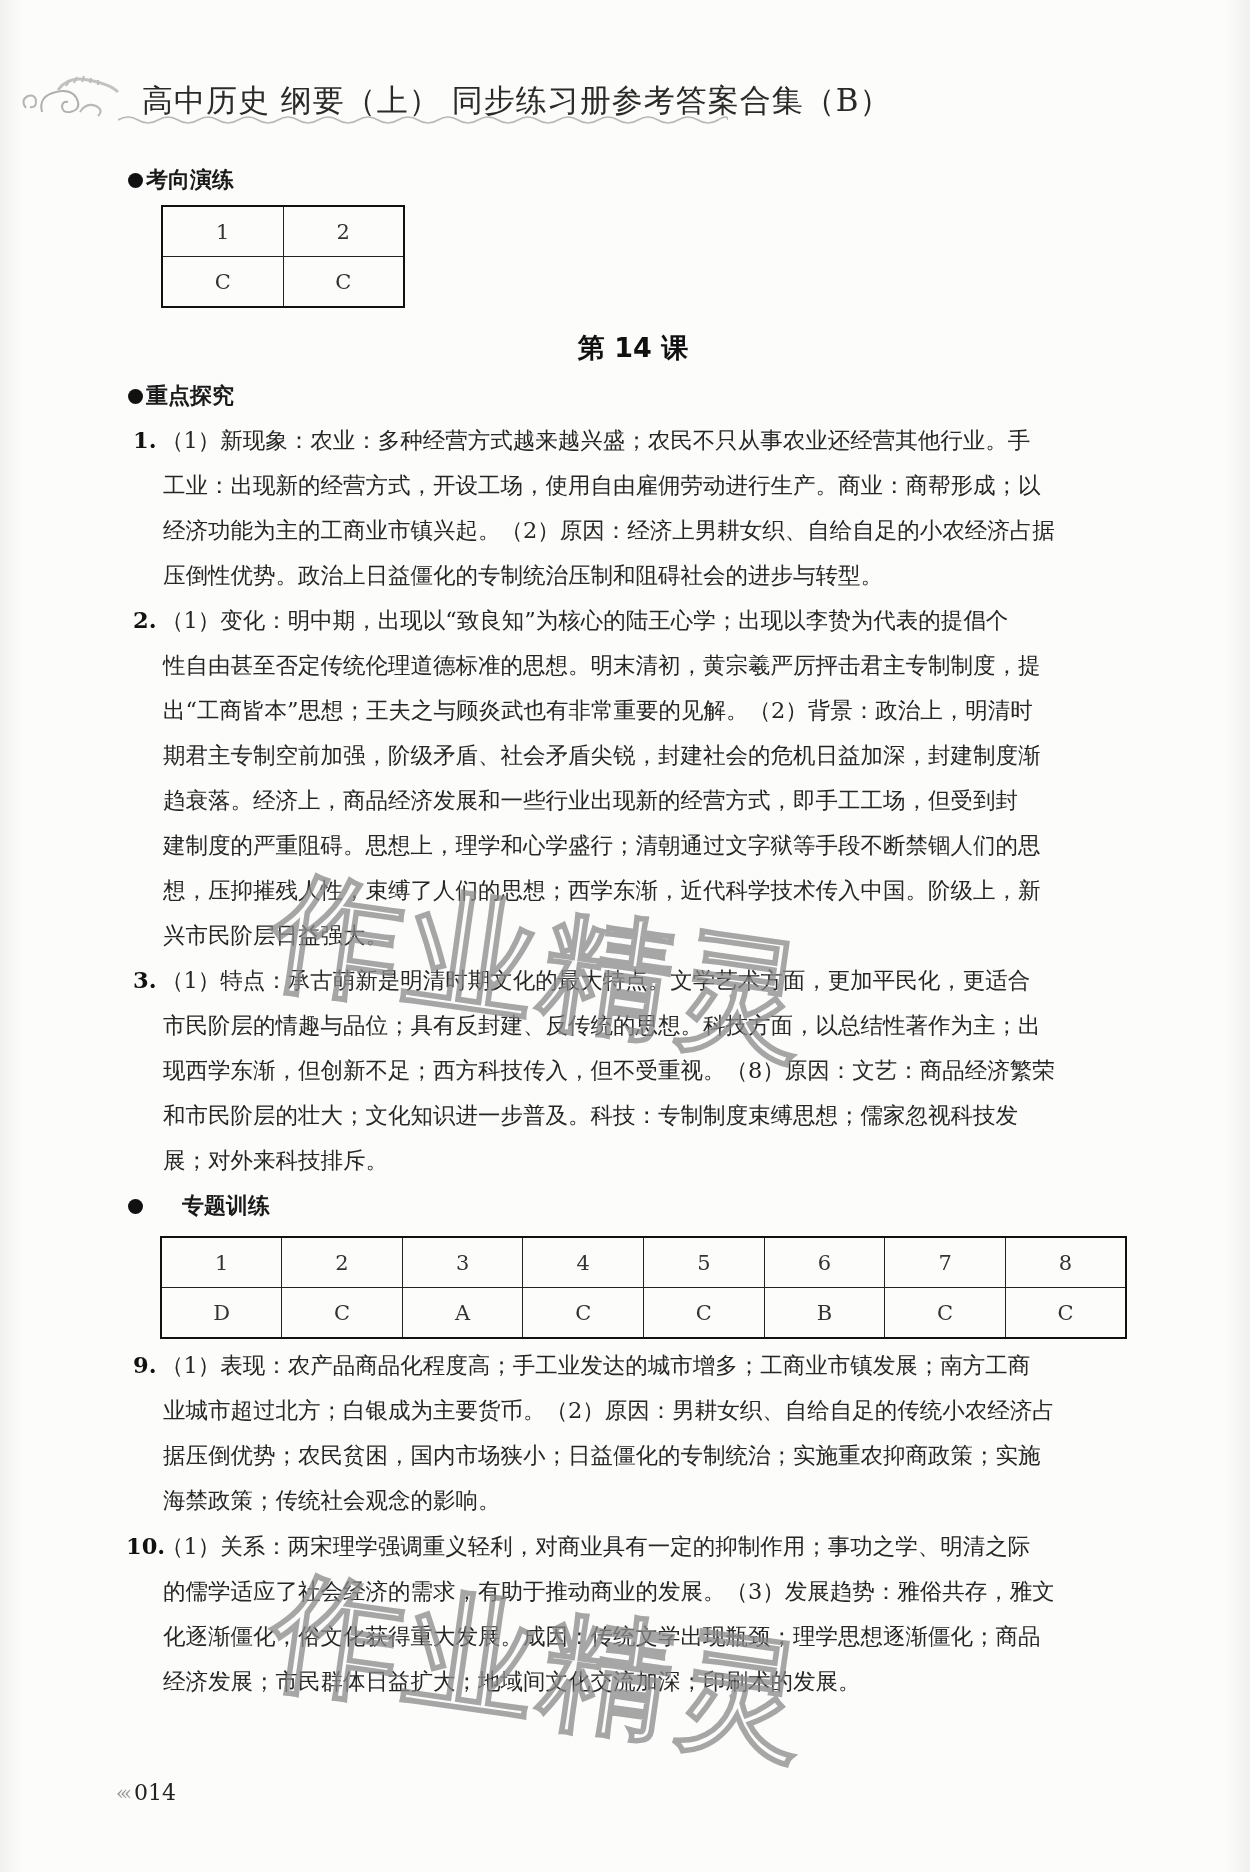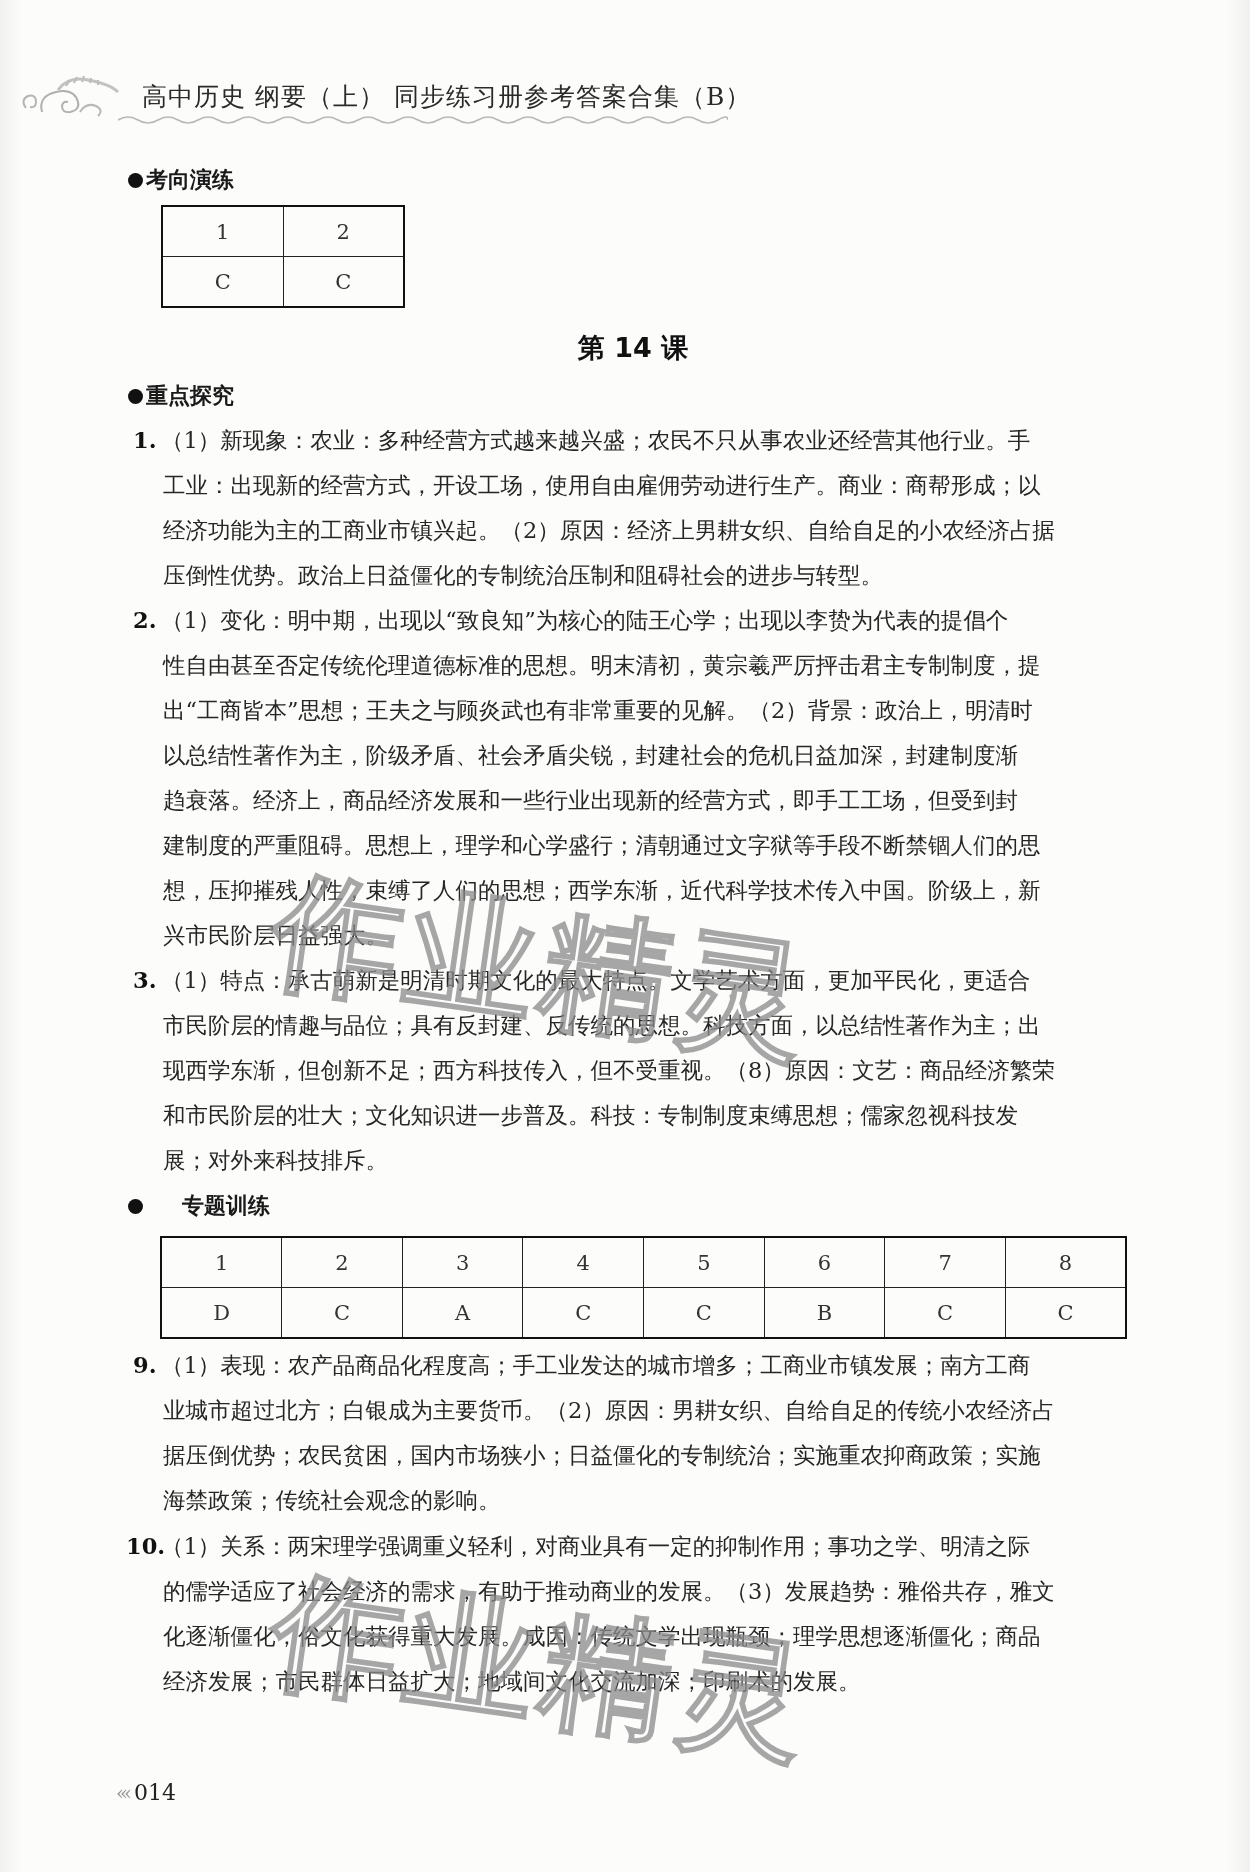--- a/index.html
+++ b/index.html
@@ -13,21 +13,21 @@
     .page-shadow {
       position: absolute; left: 0; top: 0; width: 1250px; height: 1872px;
       background: linear-gradient(90deg, #f1f1ef 0, #fcfcfb 22px, #fcfcfb 1225px, #f0f0ee 1250px);
     }
     .header {
       position: absolute; left: 18px; top: 72px; width: 700px; height: 52px;
     }
     .header-ornament { position: absolute; left: 0; top: 0; width: 110px; height: 52px; }
     .header-title {
       position: absolute; left: 124px; top: 8px;
-      font-family: "DejaVu Serif", serif; font-size: 25px; letter-spacing: 1px; color: #2a2a2a;
+      font-family: "DejaVu Serif", serif; font-size: 31px; letter-spacing: 1px; color: #2a2a2a;
       white-space: nowrap;
     }
     .header-wave { position: absolute; left: 100px; top: 42px; width: 610px; height: 12px; }
 
     .section-head {
       position: absolute; font-family: "DejaVu Sans", sans-serif; font-weight: bold;
       font-size: 22px; color: #1a1a1a; white-space: nowrap;
       display: flex; align-items: center;
     }
     .bullet {
@@ -119,21 +119,21 @@
   <span class="line">工业：出现新的经营方式，开设工场，使用自由雇佣劳动进行生产。商业：商帮形成；以</span>
   <span class="line">经济功能为主的工商业市镇兴起。（2）原因：经济上男耕女织、自给自足的小农经济占据</span>
   <span class="line">压倒性优势。政治上日益僵化的专制统治压制和阻碍社会的进步与转型。</span>
 </div>
 
 <div class="para" style="top:598px;">
   <span class="num">2.</span>
   <span class="line first">（1）变化：明中期，出现以“致良知”为核心的陆王心学；出现以李贽为代表的提倡个</span>
   <span class="line">性自由甚至否定传统伦理道德标准的思想。明末清初，黄宗羲严厉抨击君主专制制度，提</span>
   <span class="line">出“工商皆本”思想；王夫之与顾炎武也有非常重要的见解。（2）背景：政治上，明清时</span>
-  <span class="line">以总结性著作为主，阶级矛盾、社会矛盾尖锐，封建社会的危机日益加深，封建制度渐</span>
+  <span class="line">期君主专制空前加强，阶级矛盾、社会矛盾尖锐，封建社会的危机日益加深，封建制度渐</span>
   <span class="line">趋衰落。经济上，商品经济发展和一些行业出现新的经营方式，即手工工场，但受到封</span>
   <span class="line">建制度的严重阻碍。思想上，理学和心学盛行；清朝通过文字狱等手段不断禁锢人们的思</span>
   <span class="line">想，压抑摧残人性，束缚了人们的思想；西学东渐，近代科学技术传入中国。阶级上，新</span>
   <span class="line">兴市民阶层日益强大。</span>
 </div>
 
 <div class="para" style="top:958px;">
   <span class="num">3.</span>
   <span class="line first">（1）特点：承古萌新是明清时期文化的最大特点。文学艺术方面，更加平民化，更适合</span>
   <span class="line">市民阶层的情趣与品位；具有反封建、反传统的思想。科技方面，以总结性著作为主；出</span>

